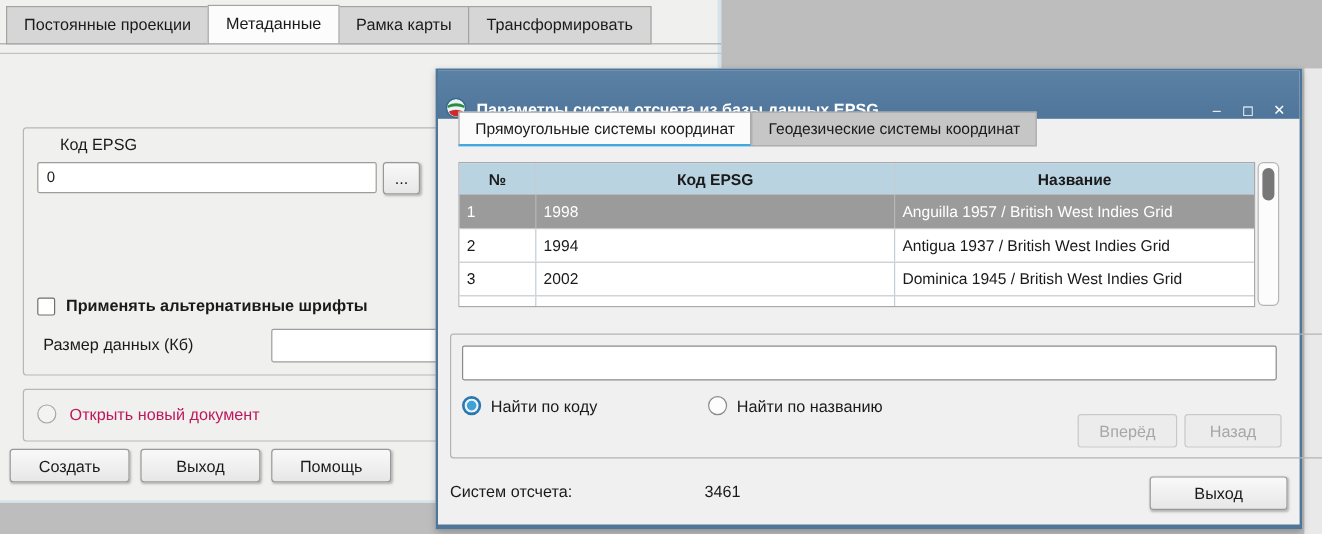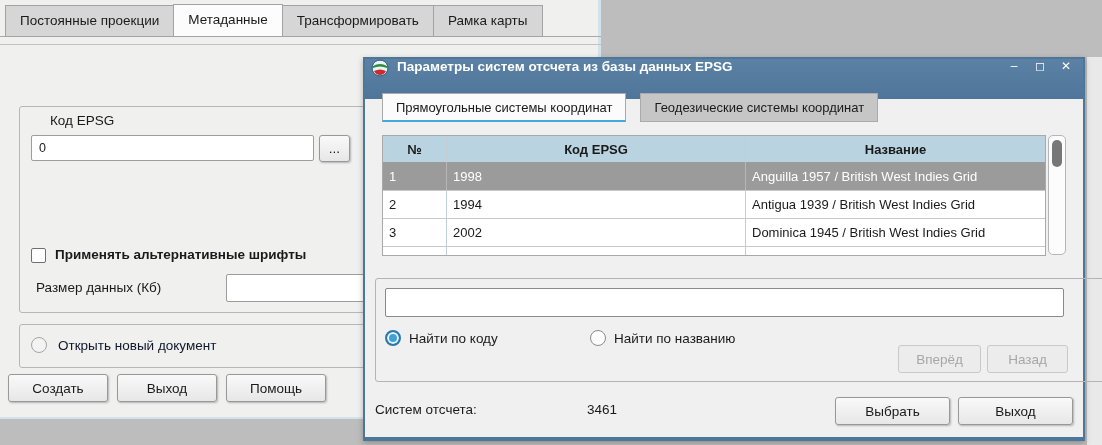--- a/index.html
+++ b/index.html
@@ -21,33 +21,33 @@
   .txtfield { position:absolute; background:#fff; border:1px solid #9d9d9d; border-radius:2px; font-size:12.5px; padding:0 7px; display:flex; align-items:center; overflow:hidden; white-space:nowrap; }
   .txtfield.dim { background:#ebebeb; color:#4c4c4c; }
 
   .btn { position:absolute; background:linear-gradient(#f9f9f9,#e7e7e7); border:1px solid #989898; border-radius:3px; display:flex; align-items:center; justify-content:center; box-shadow:1px 1px 2px rgba(0,0,0,0.25); cursor:default; white-space:nowrap; }
   .btn.disabled { background:#ececec; border-color:#c9c9c9; color:#a7a7a7; box-shadow:none; }
 
   .checkbox { position:absolute; width:15px; height:15px; background:#fff; border:1px solid #6f6f6f; border-radius:2px; }
   .radio { position:absolute; width:16px; height:16px; border-radius:50%; background:#fdfdfd; border:1px solid #8a8a8a; }
   .radio.disabled { border-color:#a5a5a5; background:#f3f3f3; }
   .radio.selected { border:2px solid #2d77ad; background:#41a0d6; box-shadow:inset 0 0 0 2px #e9f5fc; }
-  .dim-text { color:#0f172a; }
+  .dim-text { color:#be185d; }
 
   .dropdown { position:absolute; background:#dde1e6; border:1px solid #959595; border-radius:2px; display:flex; align-items:center; padding:0 7px; overflow:hidden; white-space:nowrap; }
 
   
   .dialog { position:absolute; left:363px; top:57px; width:722px; height:384px; background:#f0f0f0; border:2px solid #4d7699; border-bottom-width:4px; box-shadow:0 2px 6px rgba(0,0,0,0.25); }
-  .titlebar { position:absolute; left:0; top:0; width:100%; height:40px; background:linear-gradient(#5b82a5,#4f769a); display:flex; align-items:flex-start; color:#fff; font-weight:700; }
+  .titlebar { position:absolute; left:0; top:0; width:100%; height:40px; background:linear-gradient(#5b82a5,#4f769a); display:flex; align-items:flex-end; color:#fff; font-weight:700; }
   .titlebar .ticon { width:18px; height:18px; margin:0 8px 0 6px; flex:0 0 auto; }
   .wctrl { width:26px; text-align:center; color:#fff; font-size:12px; font-weight:400; cursor:default; }
   .titlebar .spacer { flex:1; }
 
   .dtabs { position:absolute; left:17px; top:34px; display:flex; align-items:flex-end; }
-  .dtab { font-size:13px; padding:6px 13px; background:#c6c6c6; border:1px solid #aaaaaa; margin-right:14px; white-space:nowrap; }
+  .dtab { font-size:13px; padding:6px 13px; background:#c6c6c6; border:1px solid #aaaaaa; margin-right:0; white-space:nowrap; }
   .dtab.active { background:#fbfbfb; border-bottom:2px solid #43a7e0; padding-bottom:5px; }
 
   .table { position:absolute; left:17px; top:76px; width:664px; border:1px solid #a9a9a9; background:#fff; }
   .trow { display:flex; height:28px; background:#fff; border-top:1px solid #c9c9c9; align-items:stretch; font-size:13px; }
   .thead { height:26px; background:#b9d3e1; font-weight:700; border-top:none; }
   .trow > div { display:flex; align-items:center; padding-left:6px; border-right:1px solid #c2cdd4; overflow:hidden; white-space:nowrap; }
   .thead > div { justify-content:center; padding-left:0; }
   .c-num { width:64px; flex:0 0 auto; }
   .c-code { width:299px; flex:0 0 auto; }
   .c-name { flex:1; border-right:none !important; }
@@ -70,22 +70,22 @@
 
 <div class="right-strip"></div>
 
 <div class="parent-window">
   <div class="ptab-underline"></div>
   <div class="panel-topline"></div>
 
   <div class="ptabs">
     <div class="ptab">Постоянные проекции</div>
     <div class="ptab active">Метаданные</div>
+    <div class="ptab">Рамка карты</div>
     <div class="ptab">Трансформировать</div>
-    <div class="ptab">Рамка карты</div>
   </div>
 
 
   <div class="group" style="left:19px; top:106px; width:650px; height:207px;">
     <div class="flabel" style="left:30px; top:6px;">Код EPSG</div>
     <div class="txtfield" style="left:11px; top:28px; width:283px; height:26px;">0</div>
     <div class="btn" style="left:299px; top:28px; width:31px; height:27px;">...</div>
 
 
     <div class="checkbox" style="left:11px; top:141px;"></div>
@@ -134,21 +134,21 @@
       <div class="c-name">Название</div>
     </div>
     <div class="trow selected" style="border-top:none;">
       <div class="c-num">1</div>
       <div class="c-code">1998</div>
       <div class="c-name">Anguilla 1957 / British West Indies Grid</div>
     </div>
     <div class="trow">
       <div class="c-num">2</div>
       <div class="c-code">1994</div>
-      <div class="c-name">Antigua 1939 / British West Indies Grid</div>
+      <div class="c-name">Antigua 1937 / British West Indies Grid</div>
     </div>
     <div class="trow">
       <div class="c-num">3</div>
       <div class="c-code">2002</div>
       <div class="c-name">Dominica 1945 / British West Indies Grid</div>
     </div>
     <div class="trow partial">
       <div class="c-num"></div>
       <div class="c-code"></div>
       <div class="c-name"></div>
@@ -164,15 +164,14 @@
     <div class="radio selected" style="left:9px; top:51px;"></div>
     <div class="rlabel" style="left:33px; top:52px;">Найти по коду</div>
     <div class="radio" style="left:214px; top:51px;"></div>
     <div class="rlabel" style="left:238px; top:52px;">Найти по названию</div>
     <div class="btn disabled" style="left:522px; top:66px; width:83px; height:28px;">Вперёд</div>
     <div class="btn disabled" style="left:611px; top:66px; width:81px; height:28px;">Назад</div>
   </div>
 
   <div class="footer-label">Систем отсчета:</div>
   <div class="footer-count">3461</div>
-  <div class="btn" style="left:470px; top:338px; width:115px; height:28px;">Выбрать</div>
   <div class="btn" style="left:593px; top:338px; width:115px; height:28px;">Выход</div>
 </div>
 
 </body></html>

